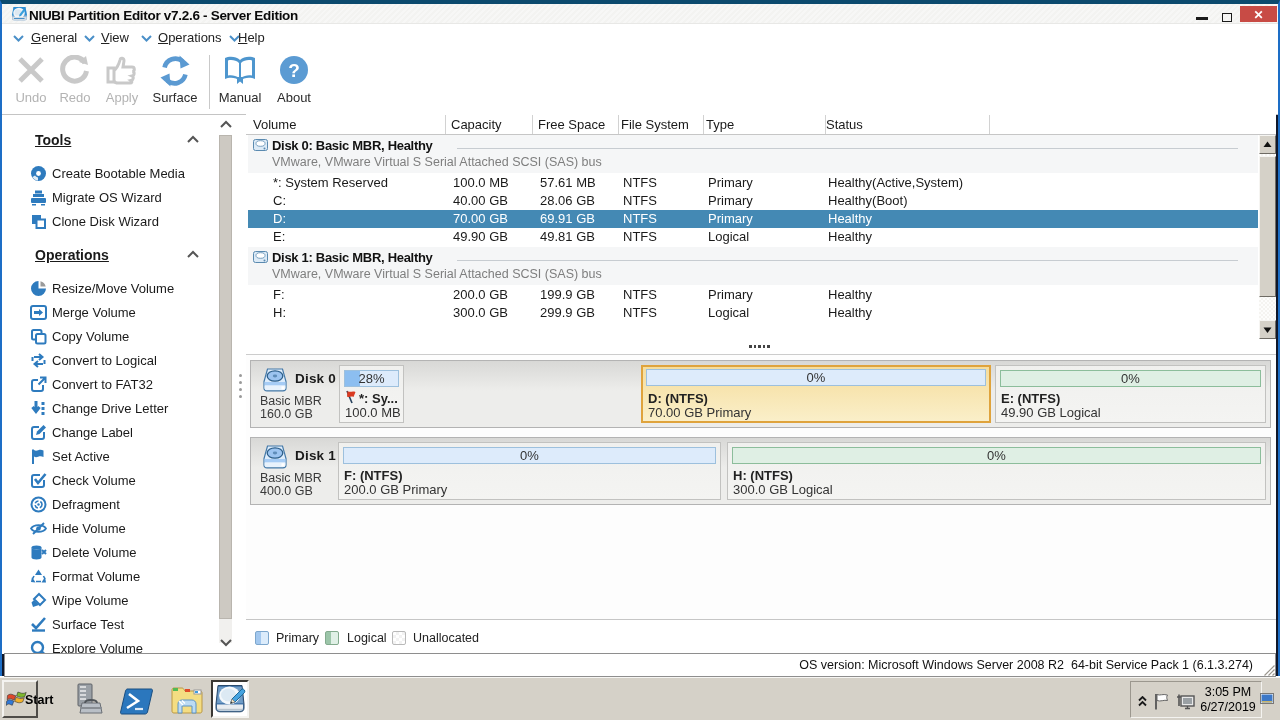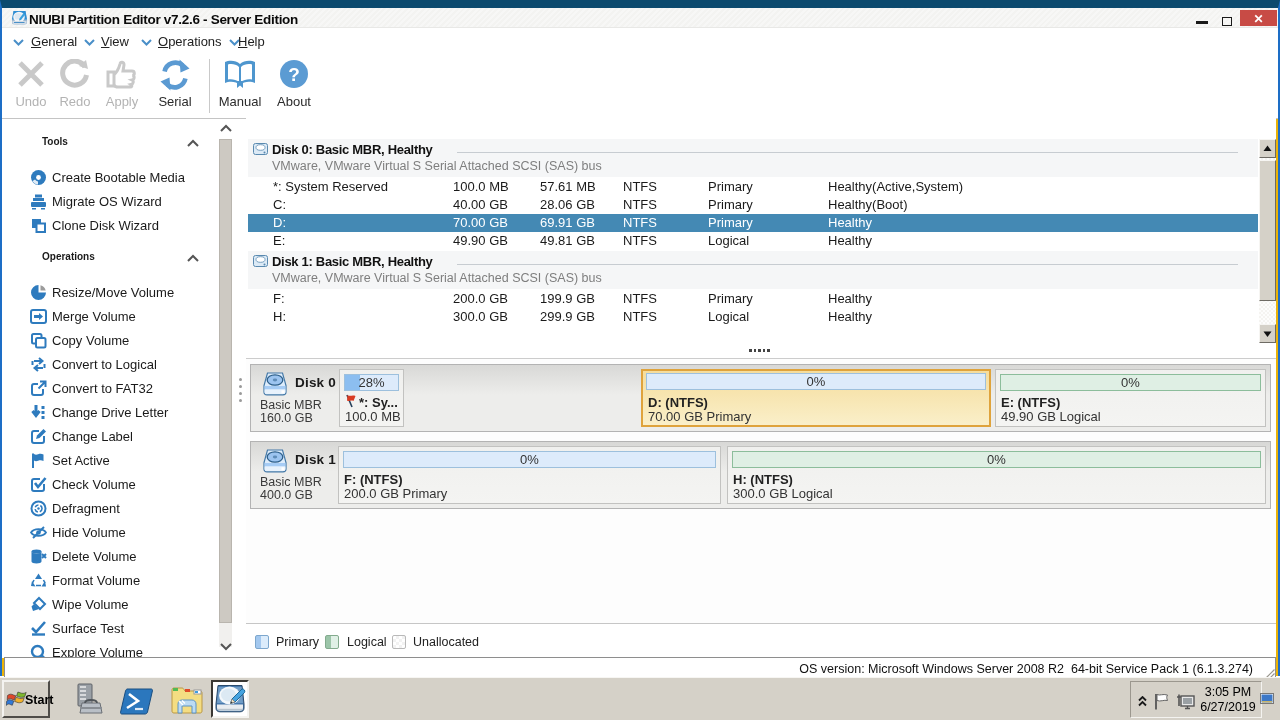--- a/index.html
+++ b/index.html
@@ -1,38 +1,38 @@
 <!DOCTYPE html>
 <html><head>
 <meta charset="utf-8">
 <style>
 * { margin:0; padding:0; box-sizing:border-box; }
 html,body { width:1280px; height:720px; overflow:hidden; }
 body { font-family:"Liberation Sans", sans-serif; position:relative; background:#fff; }
 .abs { position:absolute; }
 
-#win { position:absolute; left:0; top:0; width:1280px; height:676px; background:#eab308;
-  border-left:2px solid #1d6ec6; border-right:2px solid #1d6ec6; border-top:8px solid #0c4a6e; }
+#win { position:absolute; left:0; top:0; width:1280px; height:676px; background:#0f172a;
+  border-left:2px solid #1d6ec6; border-right:2px solid #1d6ec6; border-top:4px solid #0c4a6e; }
 #titlebar { position:absolute; left:0; top:0; width:1276px; height:20px; background:repeating-linear-gradient(135deg,#f7f7f6 0 2px,#f3f3f1 2px 4px); border-bottom:1px solid #e8e8e6; }
 #title-text { position:absolute; left:27px; top:4px; font-size:13.5px; font-weight:bold; color:#0a0a0a; letter-spacing:-0.3px; }
 #btn-close { position:absolute; left:1238px; top:2px; width:37px; height:16px; background:#c84b45; color:#fff; text-align:center; font-size:12px; font-weight:bold; line-height:18px; }
 #btn-min { position:absolute; left:1188px; top:2px; width:24px; height:18px; color:#222; }
 #btn-max { position:absolute; left:1213px; top:2px; width:24px; height:18px; }
 #menubar { position:absolute; left:0; top:20px; width:1276px; height:26px; background:#fff; }
 .menu-item { position:absolute; top:6px; font-size:13px; color:#222; }
 .menu-item u { text-decoration:underline; }
 .chev { position:absolute; top:11px; width:11px; height:7px; }
 #toolbar { position:absolute; left:0; top:46px; width:1276px; height:64px; background:#fff; }
 .tb-label { position:absolute; top:40px; font-size:13px; text-align:center; }
 .tb-ico { position:absolute; top:5px; }
 #tb-sep { position:absolute; left:207px; top:5px; width:1px; height:54px; background:#c9c9c9; }
 #hline-top { position:absolute; left:0; top:110px; width:1276px; height:1px; background:#c4c4c4; }
 
 #sidebar { position:absolute; left:0; top:111px; width:245px; height:539px; background:#fff; border-right:1px solid #b4b4b4; }
-.side-head { position:absolute; left:40px; font-size:10px; font-weight:bold; color:#1a1a1a; }
+.side-head { position:absolute; left:33px; font-size:14px; font-weight:bold; color:#1a1a1a;text-decoration:underline; }
 .side-item { position:absolute; left:50px; font-size:13px; color:#1a1a1a; white-space:nowrap; }
 .side-ico { position:absolute; left:28px; width:17px; height:17px; }
 .side-chev { position:absolute; left:185px; width:12px; height:8px; }
 #side-scroll { position:absolute; left:216px; top:111px; width:15px; height:539px; }
 #side-thumb { position:absolute; left:1px; top:20px; width:13px; height:484px; background:#cdc9c2; border:1px solid #b9b5ae; }
 #side-track { position:absolute; left:1px; top:22px; width:13px; height:506px; background:#f1f0ee; }
 
 .gripdot { position:absolute; left:237px; width:3px; height:3px; background:#9a9a9a; border-radius:50%; }
 
 #table { position:absolute; left:244px; top:110px; width:1030px; height:242px; background:#fff; }
@@ -67,21 +67,21 @@
 .plab2 { position:absolute; left:5px; top:39px; font-size:13px; color:#333; white-space:nowrap; }
 
 #legend { position:absolute; left:244px; top:615px; width:1030px; height:34px; background:#fff; border-top:1px solid #c6c6c6; }
 .lsq { position:absolute; top:11px; width:14px; height:14px; border-radius:2px; }
 .ltx { position:absolute; top:11px; font-size:12.5px; color:#222; }
 
 #statusbar { position:absolute; left:2px; top:649px; width:1272px; height:24px; background:#fff; border:1px solid #8e8e8e; }
 #os-text { position:absolute; right:22px; top:4px; font-size:12.5px; color:#111; }
 
 #taskbar { position:absolute; left:0; top:677px; width:1280px; height:43px; background:#d5d1c8; border-top:1px solid #f7f6f3; }
-#startbtn { position:absolute; left:2px; top:2px; width:48px; height:38px; background:#d5d1c8; border:2px solid; border-color:#f4f3f0 #4e4c48 #4e4c48 #f4f3f0; }
+#startbtn { position:absolute; left:2px; top:2px; width:36px; height:38px; background:#d5d1c8; border:2px solid; border-color:#f4f3f0 #4e4c48 #4e4c48 #f4f3f0; }
 #startbtn span { position:absolute; left:21px; top:11px; font-weight:bold; font-size:12.5px; color:#000; }
 .tb-btn-active { position:absolute; left:211px; top:2px; width:38px; height:38px; background:#fff; border:2px solid; border-color:#3a3834 #f4f3f0 #f4f3f0 #3a3834; }
 #tray { position:absolute; left:1130px; top:3px; width:132px; height:37px; border:1px solid; border-color:#9b978e #f4f3f0 #f4f3f0 #9b978e; }
 #clock { position:absolute; left:66px; top:3px; width:62px; text-align:center; font-size:12.5px; color:#000; line-height:15px; }
 </style>
 </head>
 <body>
 <div id="win">
 
   <div id="titlebar">
@@ -141,21 +141,21 @@
     </svg>
     <div class="tb-label" style="left:99px;width:42px;color:#b3b3b3">Apply</div>
     <svg class="tb-ico" style="left:157px" width="32" height="32" viewBox="0 0 32 32">
       <g fill="none" stroke="#5b9ad2" stroke-width="4.6">
         <path d="M5.6 12.5 A 11 11 0 0 1 23.5 6.3"></path>
         <path d="M26.4 19.5 A 11 11 0 0 1 8.5 25.7"></path>
       </g>
       <path d="M20.5 0.5 L30.5 9.5 L21.5 13.5 Z" fill="#5b9ad2"></path>
       <path d="M11.5 31.5 L1.5 22.5 L10.5 18.5 Z" fill="#5b9ad2"></path>
     </svg>
-    <div class="tb-label" style="left:144px;width:58px;color:#2b2b2b">Serial</div>
+    <div class="tb-label" style="left:144px;width:58px;color:#2b2b2b">Surface</div>
     <div id="tb-sep"></div>
     <svg class="tb-ico" style="left:221px" width="34" height="30" viewBox="0 0 34 30">
       <path d="M17 5 C13 1 6 1 2 3 L2 24 C6 22 13 22 17 26 C21 22 28 22 32 24 L32 3 C28 1 21 1 17 5 Z" fill="#4e96ce"></path>
       <path d="M16 8 C13 5 8 4.5 5 5.5 L5 20.5 C8 19.8 13 20.2 16 23 Z M18 8 C21 5 26 4.5 29 5.5 L29 20.5 C26 19.8 21 20.2 18 23 Z" fill="#fff"></path>
       <path d="M14 22 L14 29 L17 26.5 L20 29 L20 22 Z" fill="#4e96ce"></path>
     </svg>
     <div class="tb-label" style="left:211px;width:54px;color:#2b2b2b">Manual</div>
     <svg class="tb-ico" style="left:277px" width="30" height="30" viewBox="0 0 30 30">
       <circle cx="15" cy="15" r="14" fill="#5b9bd3"></circle>
       <text x="15" y="22" font-size="19" font-weight="bold" fill="#fff" text-anchor="middle" font-family="Liberation Sans">?</text>
@@ -296,20 +296,34 @@
     <svg class="abs" style="left:2px;top:524px" width="12" height="8" viewBox="0 0 12 8">
         <path d="M1 1 L6 6 L11 1" fill="none" stroke="#555" stroke-width="2"></path>
       </svg>
   </div>
   <div class="gripdot" style="top:370px"></div>
   <div class="gripdot" style="top:377px"></div>
   <div class="gripdot" style="top:384px"></div>
   <div class="gripdot" style="top:391px"></div>
 
   <div id="table">
+    <div id="thead">
+      <div class="th" style="left:7px">Volume</div>
+      <div class="th" style="left:205px">Capacity</div>
+      <div class="th" style="left:292px">Free Space</div>
+      <div class="th" style="left:375px">File System</div>
+      <div class="th" style="left:460px">Type</div>
+      <div class="th" style="left:580px">Status</div>
+      <div class="th-sep" style="left:199px"></div>
+      <div class="th-sep" style="left:286px"></div>
+      <div class="th-sep" style="left:372px"></div>
+      <div class="th-sep" style="left:457px"></div>
+      <div class="th-sep" style="left:579px"></div>
+      <div class="th-sep" style="left:743px"></div>
+    </div>
     <div class="grp" style="top:21px">
       <svg class="abs" style="left:5px;top:3px" width="15" height="14" viewBox="0 0 15 14">
         <rect x="0.5" y="1.5" width="14" height="11" rx="2" fill="#dceaf6" stroke="#5a8ab0"></rect>
         <ellipse cx="7.5" cy="5.5" rx="4.5" ry="2.8" fill="#fff" stroke="#5a8ab0" stroke-width="0.8"></ellipse>
         <circle cx="11.5" cy="10.5" r="1" fill="#5a8ab0"></circle>
       </svg>
       <div class="t1">Disk 0: Basic MBR, Healthy</div>
       <div class="rule" style="left:209px"></div>
       <div class="t2">VMware, VMware Virtual S Serial Attached SCSI (SAS) bus</div>
     </div>

